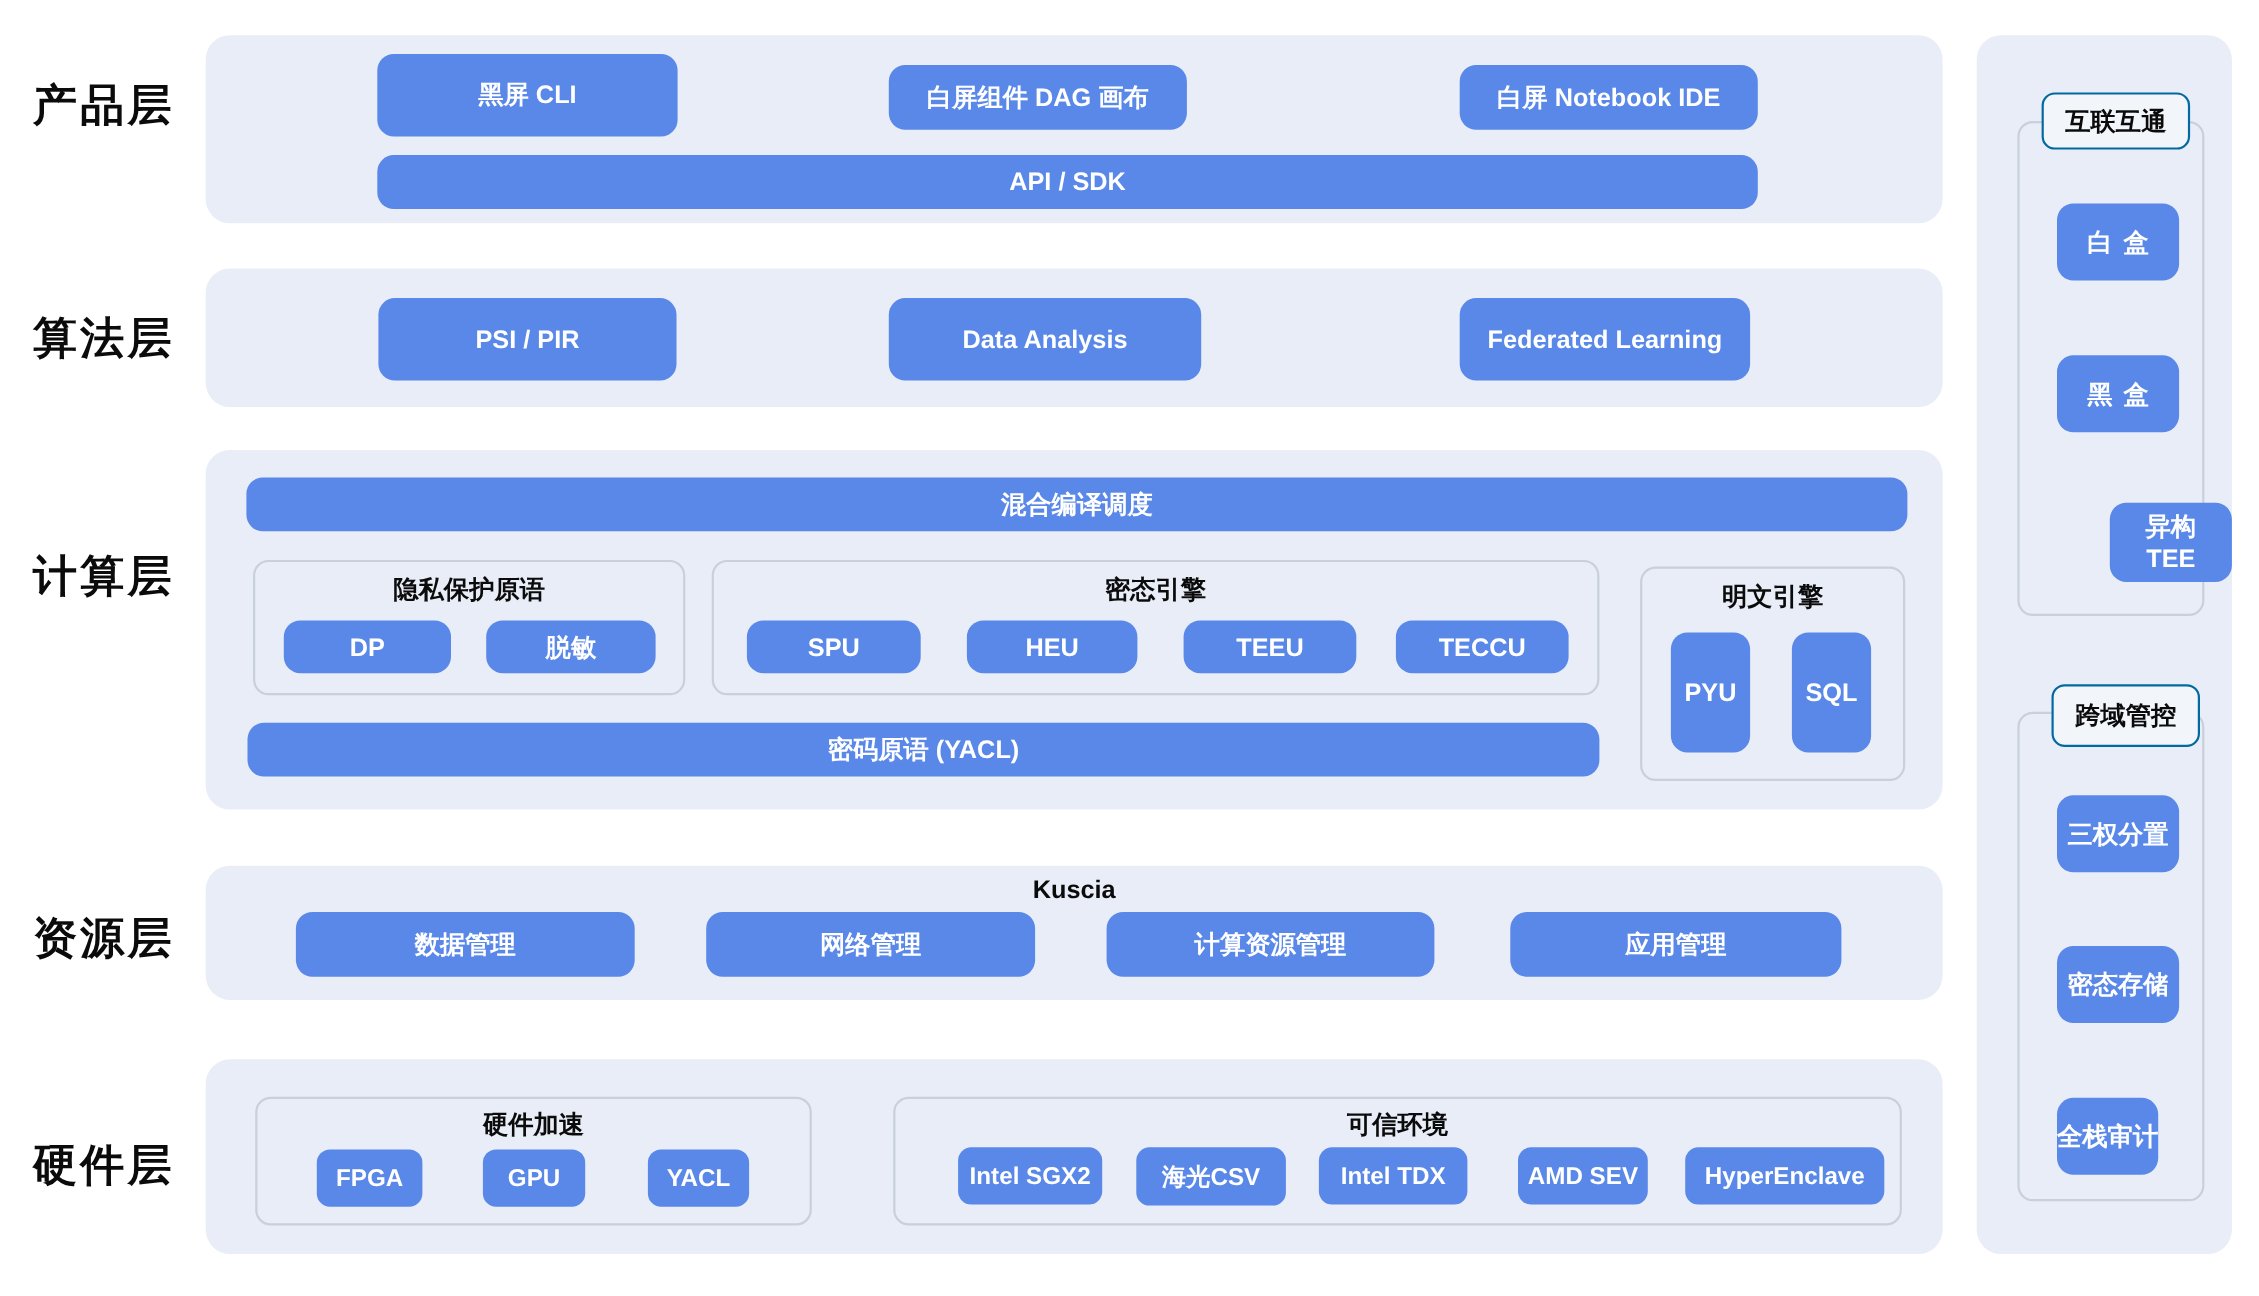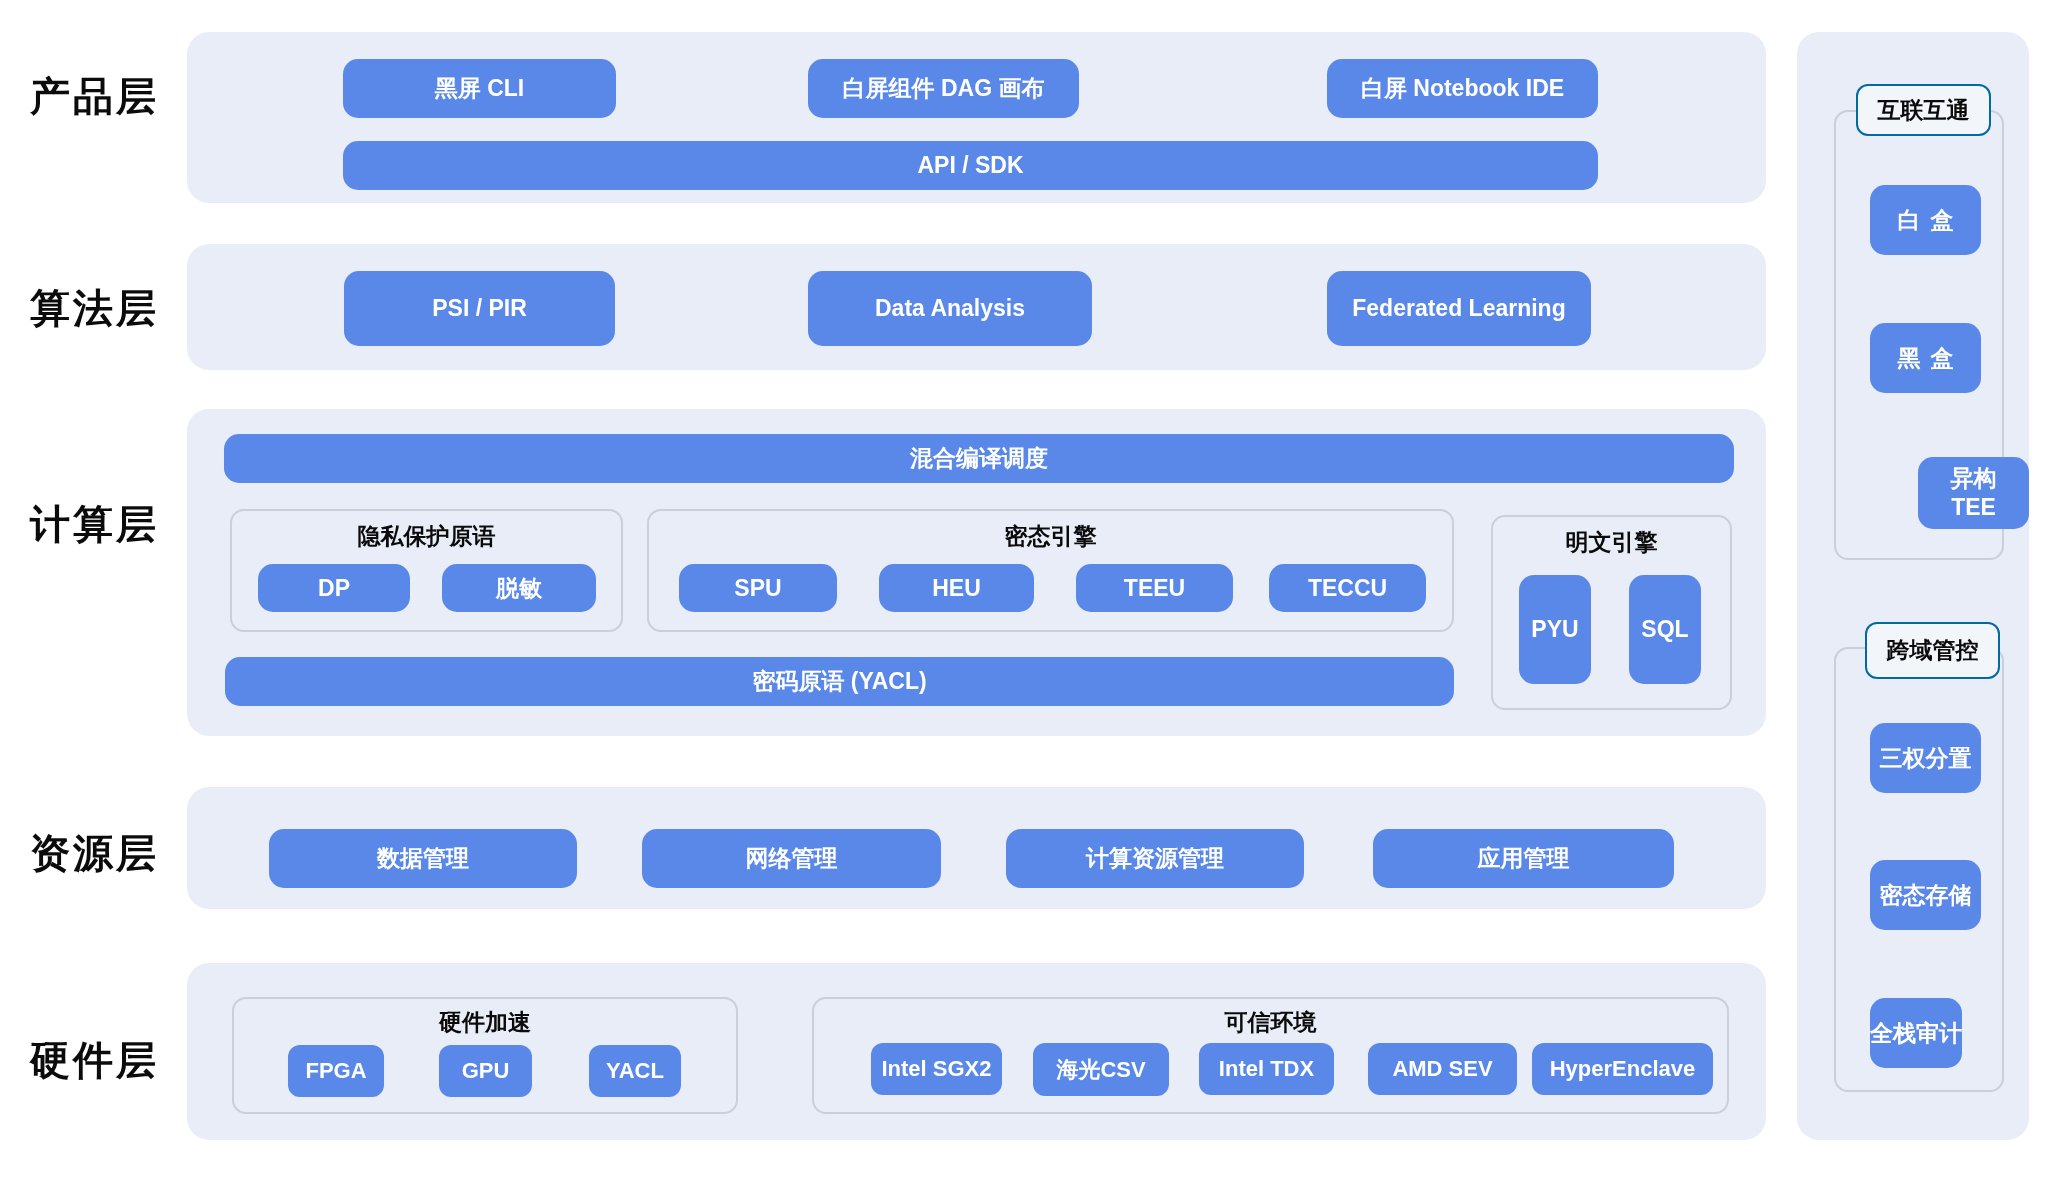--- a/index.html
+++ b/index.html
@@ -37,21 +37,21 @@
 
 <div id="canvas">
 
   <div class="layer-label" style="top:76px">产品层</div>
   <div class="layer-label" style="top:288px">算法层</div>
   <div class="layer-label" style="top:504px">计算层</div>
   <div class="layer-label" style="top:833px">资源层</div>
   <div class="layer-label" style="top:1040px">硬件层</div>
 
   <div class="panel" style="top:32px;height:171px">
-    <div class="blk" style="left:156px;top:27px;width:273px;height:59px">黑屏 CLI</div>
+    <div class="blk" style="left:156px;top:17px;width:273px;height:75px">黑屏 CLI</div>
     <div class="blk" style="left:621px;top:27px;width:271px;height:59px">白屏组件 DAG 画布</div>
     <div class="blk" style="left:1140px;top:27px;width:271px;height:59px">白屏 Notebook IDE</div>
     <div class="blk" style="left:156px;top:109px;width:1255px;height:49px">API / SDK</div>
   </div>
 
   <div class="panel" style="top:409px;height:327px">
     <div class="blk" style="left:37px;top:25px;width:1510px;height:49px">混合编译调度</div>
 
     <div class="gbox" style="left:43px;top:100px;width:393px;height:123px">
       <div class="gtitle" style="top:10px">隐私保护原语</div>
@@ -76,40 +76,41 @@
     <div class="blk" style="left:38px;top:248px;width:1229px;height:49px">密码原语 (YACL)</div>
   </div>
 
   <div class="panel" style="top:244px;height:126px">
     <div class="blk" style="left:157px;top:27px;width:271px;height:75px">PSI / PIR</div>
     <div class="blk" style="left:621px;top:27px;width:284px;height:75px">Data Analysis</div>
     <div class="blk" style="left:1140px;top:27px;width:264px;height:75px">Federated Learning</div>
   </div>
 
   <div class="panel" style="top:787px;height:122px">
+    <div class="center-label" style="top:8px">Kuscia</div>
     <div class="blk" style="left:82px;top:42px;width:308px;height:59px">数据管理</div>
     <div class="blk" style="left:455px;top:42px;width:299px;height:59px">网络管理</div>
     <div class="blk" style="left:819px;top:42px;width:298px;height:59px">计算资源管理</div>
     <div class="blk" style="left:1186px;top:42px;width:301px;height:59px">应用管理</div>
   </div>
 
   <div class="panel" style="top:963px;height:177px">
     <div class="gbox" style="left:45px;top:34px;width:506px;height:117px">
       <div class="gtitle" style="top:8px">硬件加速</div>
       <div class="blk small" style="left:54px;top:46px;width:96px;height:52px">FPGA</div>
       <div class="blk small" style="left:205px;top:46px;width:93px;height:52px">GPU</div>
       <div class="blk small" style="left:355px;top:46px;width:92px;height:52px">YACL</div>
     </div>
 
     <div class="gbox" style="left:625px;top:34px;width:917px;height:117px">
       <div class="gtitle" style="top:8px">可信环境</div>
       <div class="blk small" style="left:57px;top:44px;width:131px;height:52px">Intel SGX2</div>
       <div class="blk small" style="left:219px;top:44px;width:136px;height:53px">海光CSV</div>
       <div class="blk small" style="left:385px;top:44px;width:135px;height:52px">Intel TDX</div>
-      <div class="blk small" style="left:554px;top:44px;width:149px;height:52px">AMD SEV</div>
+      <div class="blk small" style="left:566px;top:44px;width:118px;height:52px">AMD SEV</div>
       <div class="blk small" style="left:718px;top:44px;width:181px;height:52px">HyperEnclave</div>
     </div>
   </div>
 
   <div class="side-panel">
 
     <div class="gbox" style="left:37px;top:78px;width:170px;height:450px"></div>
     <div class="tab" style="left:59px;top:52px;width:135px;height:52px">互联互通</div>
     <div class="blk sp" style="left:73px;top:153px;width:111px;height:70px">白盒</div>
     <div class="blk sp" style="left:73px;top:291px;width:111px;height:70px">黑盒</div>

